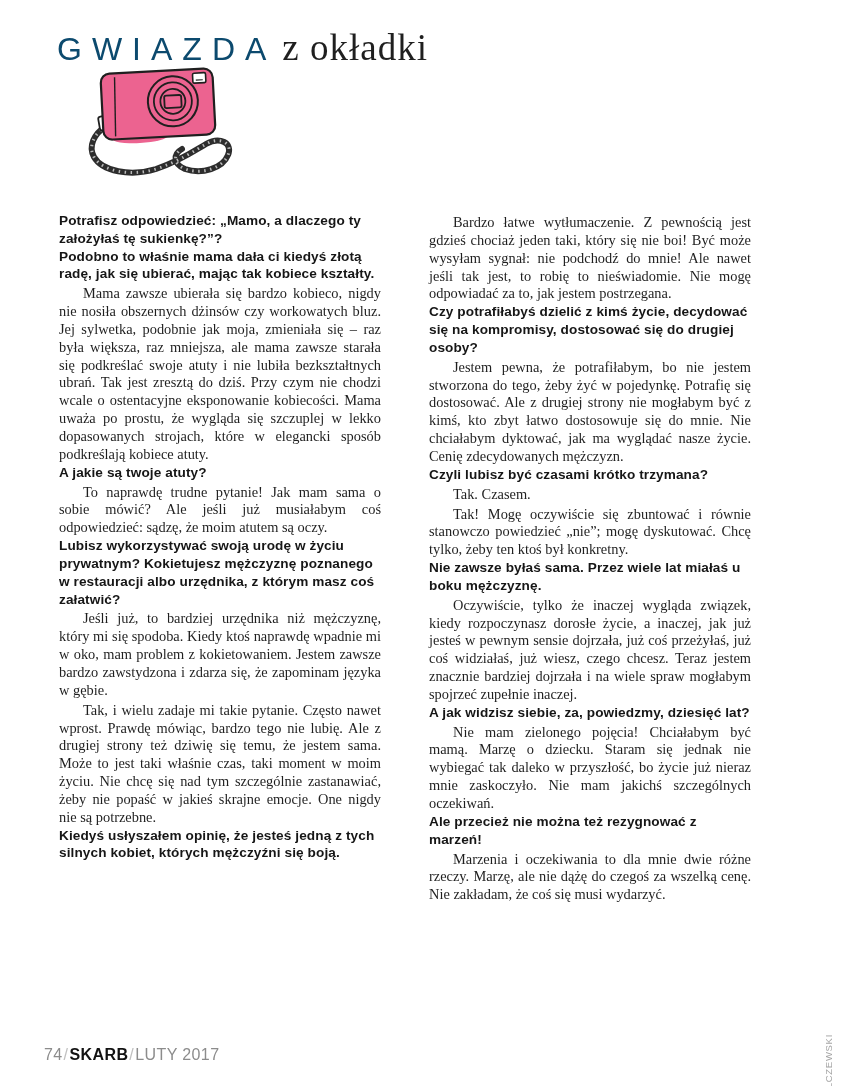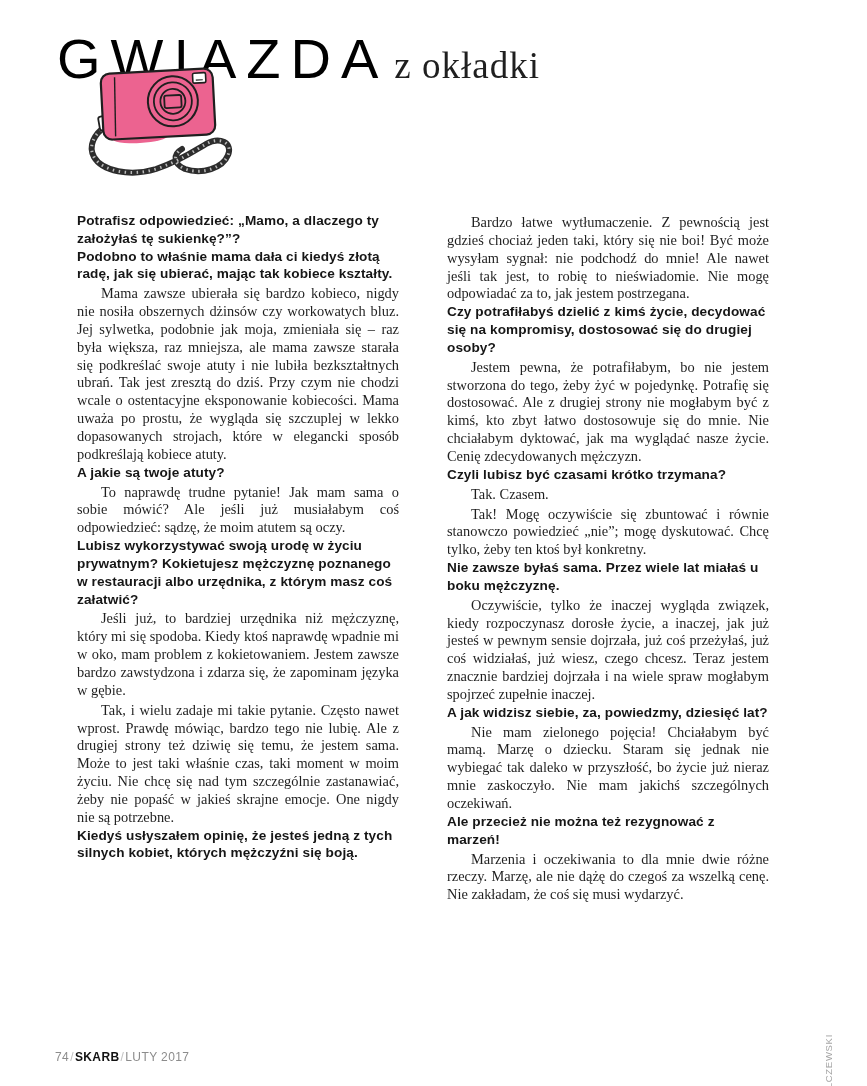--- a/index.html
+++ b/index.html
@@ -11,39 +11,39 @@
     font-family:"Liberation Sans",sans-serif;
     color:#1d1d1d;
   }
   
   .masthead{
     position:absolute;left:57px;top:26px;
     white-space:nowrap;
   }
   .masthead .main-title{
     font-family:"Liberation Sans",sans-serif;
-    font-size:56px;
+    font-size:32px;
     font-weight:400;
     letter-spacing:10px;
-    color:#000000;
+    color:#0c4a6e;
   }
   .masthead .accent-title{
     font-family:"Liberation Serif",serif;
     font-size:37px;
     letter-spacing:1px;
     color:#1f1f1f;
     margin-left:6px;
   }
   .camera-wrap{
     position:absolute;left:76px;top:64px;
     width:172px;height:128px;
   }
   
   .columns{
-    position:absolute;left:77px;top:212px;
+    position:absolute;left:59px;top:212px;
     width:692px;
     display:flex;
     gap:48px;
   }
   .col{width:330px;}
   .col p{margin:0;}
   .col p.question{
     font-family:"Liberation Sans",sans-serif;
     font-weight:700;
     font-size:13.6px;
@@ -68,22 +68,22 @@
     right:33px;bottom:52px;
     transform:rotate(-90deg);
     transform-origin:bottom right;
     white-space:nowrap;
     font-size:9.5px;
     letter-spacing:.7px;
     color:#a5a5a5;
   }
   
   .footer{
-    position:absolute;left:55px;bottom:22px;
-    font-size:12px;
+    position:absolute;left:44px;bottom:22px;
+    font-size:16px;
     letter-spacing:.4px;
     color:#8c8c8c;
   }
   .footer .mag{font-weight:700;color:#121212;}
   .footer .sep{color:#c0c0c0;padding:0 1px;}
 </style>
 </head>
 <body>
 
 <header class="masthead">

